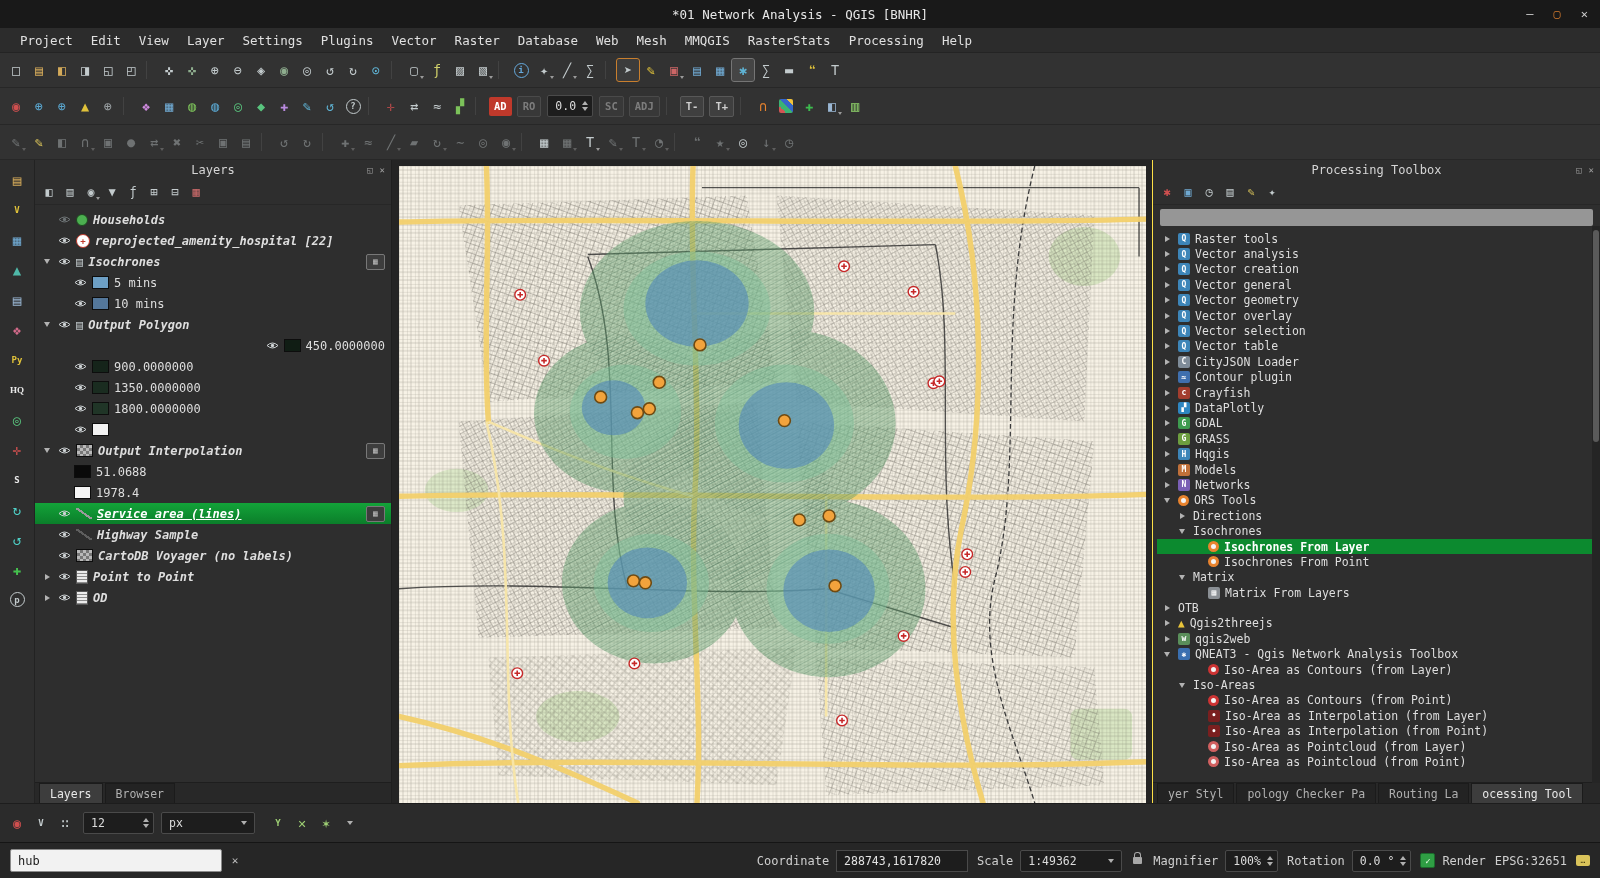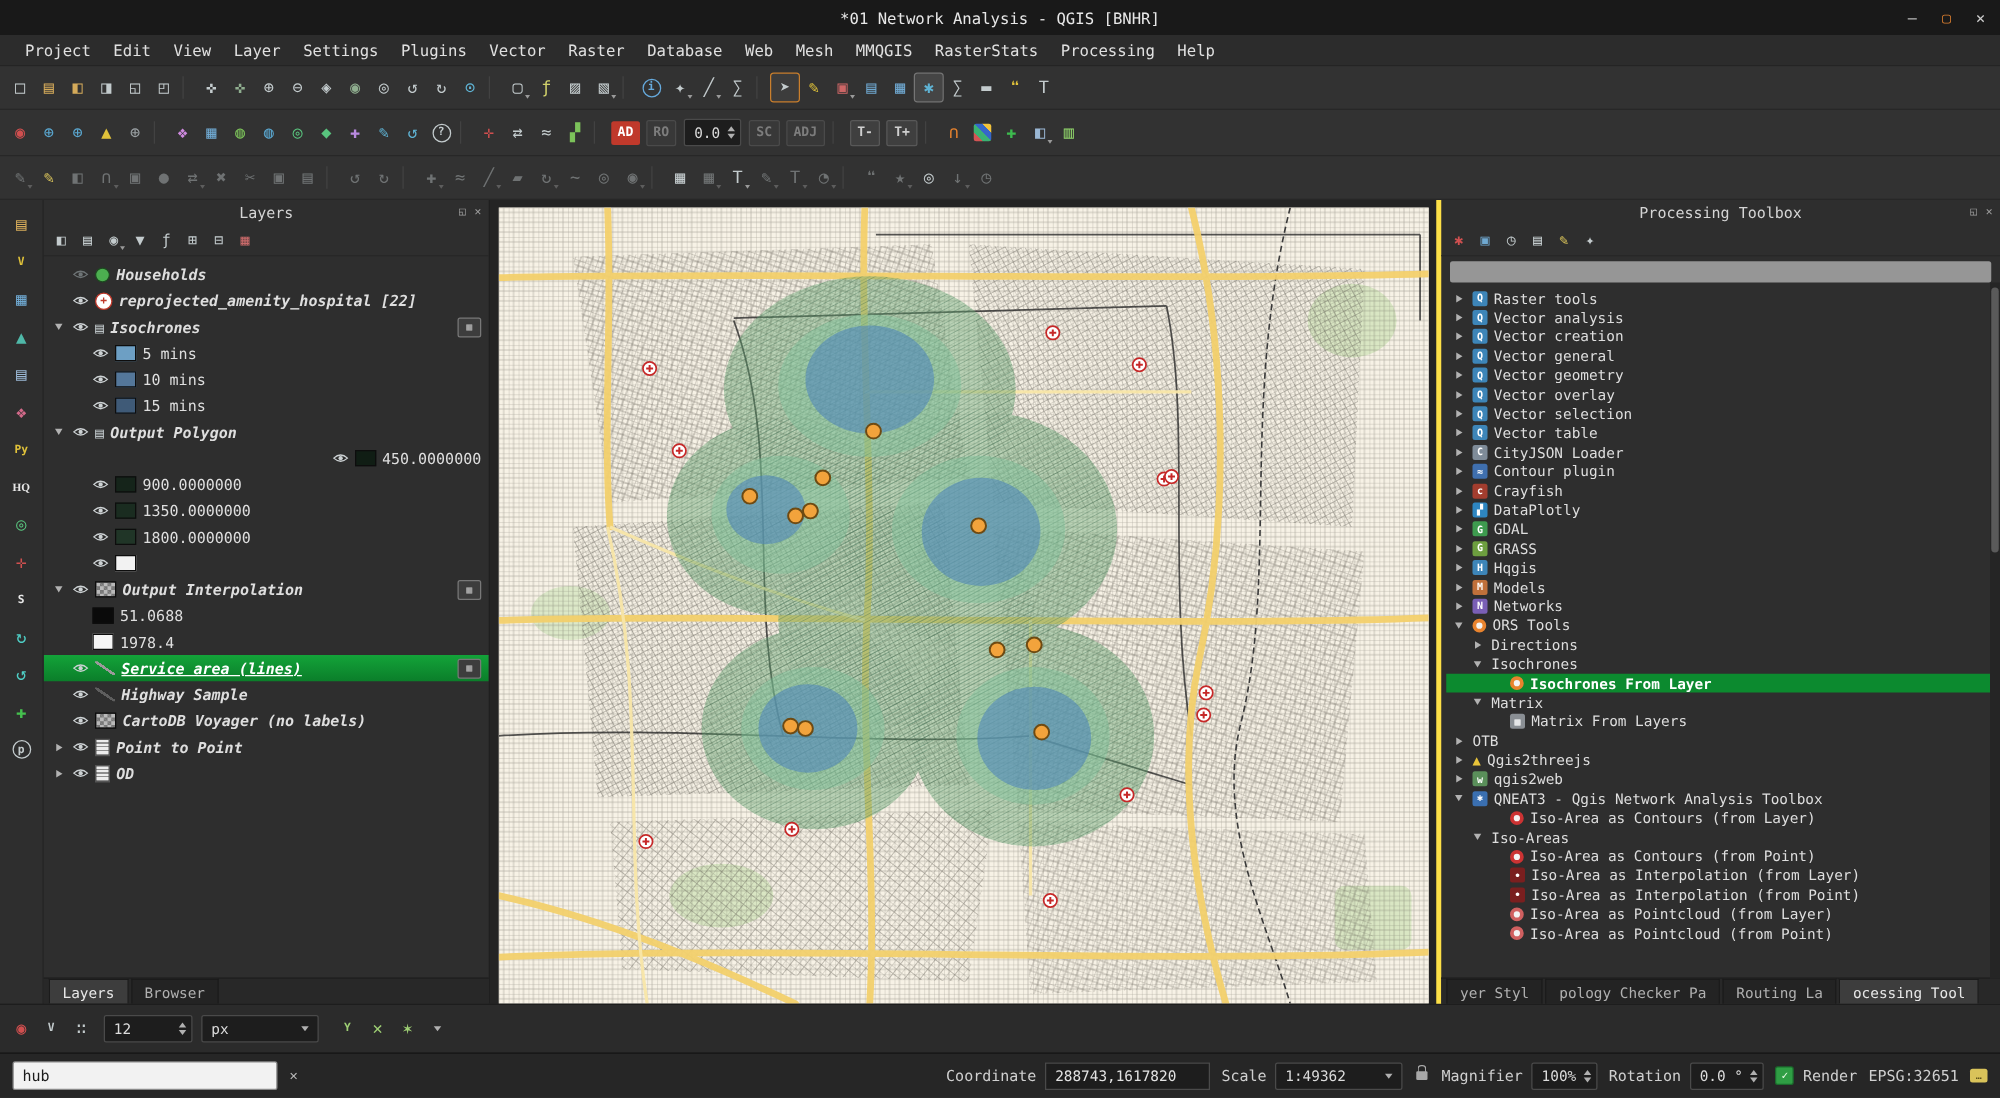--- a/index.html
+++ b/index.html
@@ -36,21 +36,21 @@
   .spin-up{border-bottom:4px solid #b0b0b0}
   .spin-dn{border-top:4px solid #b0b0b0}
   .combo{display:flex;align-items:center;gap:8px;background:#1d1d1d;border:1px solid #4a4a4a;padding:0 7px;height:20px;border-radius:2px;color:#dcdcdc;font-size:11.5px;flex:none}
   .car-d{width:0;height:0;border-left:3.6px solid transparent;border-right:3.6px solid transparent;border-top:4.6px solid #b0b0b0}
   
   .main{flex:1;display:flex;min-height:0;background:#292929}
   .leftstrip{width:34px;flex:none;background:#2e2e2e;border-right:1px solid #222;display:flex;flex-direction:column;align-items:center;padding-top:8px;gap:7px}
   .leftstrip .tbi{width:25px;height:23px;font-size:14px}
   .panel{display:flex;flex-direction:column;min-height:0;background:#2e2e2e}
   .layers-panel{width:356px;flex:none;border-right:1px solid #1f1f1f}
-  .right-panel{width:447px;flex:none;border-left:4px solid #fde047;position:relative}
+  .right-panel{width:447px;flex:none;border-left:1px solid #fde047;position:relative}
   .panel-head{height:20px;display:flex;align-items:center;justify-content:center;position:relative;color:#d5d5d5;font-size:12px;flex:none}
   .ph-btns{position:absolute;right:6px;display:flex;gap:7px;font-size:9px;color:#9f9f9f}
   .panel-toolbar{height:24px;display:flex;align-items:center;padding:0 4px;gap:1px;flex:none;border-bottom:1px solid #272727}
   .panel-toolbar .tbi{width:20px;height:20px;font-size:12px}
   
   .layer-tree{flex:1;overflow:hidden;padding-top:4px}
   .lt-row{height:21px;display:flex;align-items:center;gap:5px;padding-right:6px;white-space:nowrap}
   .lt-row.sel{background:linear-gradient(to bottom,#13a339,#0b7e2a)}
   .lt-row.sel .lt-label{color:#fff}
   .tw{width:12px;display:flex;justify-content:center;flex:none}
@@ -599,31 +599,20 @@
           <div class="lt-row" style="padding-left: 22px;">
             <span class="tw"></span>
             <span class="eye">
               <svg width="13" height="9" viewBox="0 0 13 9">
                 <path d="M1 4.5 Q6.5 -0.5 12 4.5 Q6.5 9.5 1 4.5 Z" fill="none" stroke="currentColor" stroke-width="1"></path>
                 <circle cx="6.5" cy="4.5" r="1.7" fill="currentColor"></circle>
               </svg>
             </span>
             <span class="sw" style="background: rgb(84, 119, 154);"></span>
             <span class="lt-label">10 mins</span>
-          </div>
-          <div class="lt-row" style="padding-left: 22px;">
-            <span class="tw"></span>
-            <span class="eye">
-              <svg width="13" height="9" viewBox="0 0 13 9">
-                <path d="M1 4.5 Q6.5 -0.5 12 4.5 Q6.5 9.5 1 4.5 Z" fill="none" stroke="currentColor" stroke-width="1"></path>
-                <circle cx="6.5" cy="4.5" r="1.7" fill="currentColor"></circle>
-              </svg>
-            </span>
-            <span class="sw" style="background: rgb(63, 90, 119);"></span>
-            <span class="lt-label">15 mins</span>
           </div>
           <div class="lt-row" style="padding-left: 6px;">
             <span class="tw">
               <span class="tw-d"></span>
             </span>
             <span class="eye">
               <svg width="13" height="9" viewBox="0 0 13 9">
                 <path d="M1 4.5 Q6.5 -0.5 12 4.5 Q6.5 9.5 1 4.5 Z" fill="none" stroke="currentColor" stroke-width="1"></path>
                 <circle cx="6.5" cy="4.5" r="1.7" fill="currentColor"></circle>
               </svg>
@@ -1095,20 +1084,25 @@
             <span class="tw">
               <span class="tw-d"></span>
             </span>
             <span class="pt-label">Isochrones</span>
           </div>
           <div class="pt-row sel" style="padding-left: 34px;">
             <span class="tw"></span>
             <span class="pi-ring"></span>
             <span class="pt-label">Isochrones From Layer</span>
           </div>
+          <div class="pt-row" style="padding-left: 34px;">
+            <span class="tw"></span>
+            <span class="pi-ring"></span>
+            <span class="pt-label">Isochrones From Point</span>
+          </div>
           <div class="pt-row" style="padding-left: 19px;">
             <span class="tw">
               <span class="tw-d"></span>
             </span>
             <span class="pt-label">Matrix</span>
           </div>
           <div class="pt-row" style="padding-left: 34px;">
             <span class="tw"></span>
             <span class="pi" style="background: rgb(138, 143, 148);">▦</span>
             <span class="pt-label">Matrix From Layers</span>

